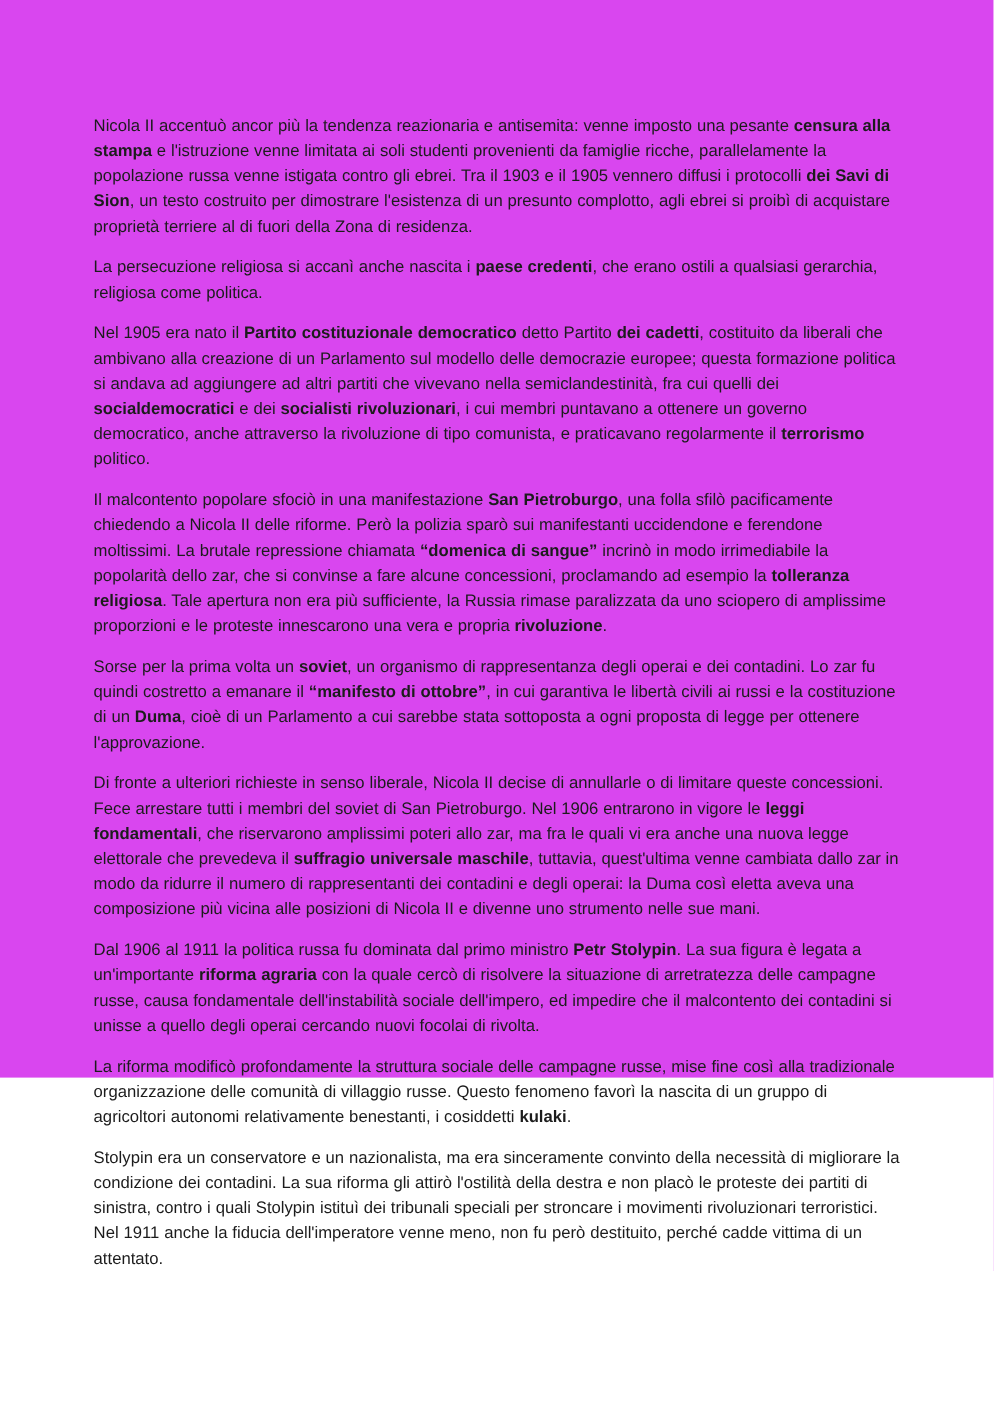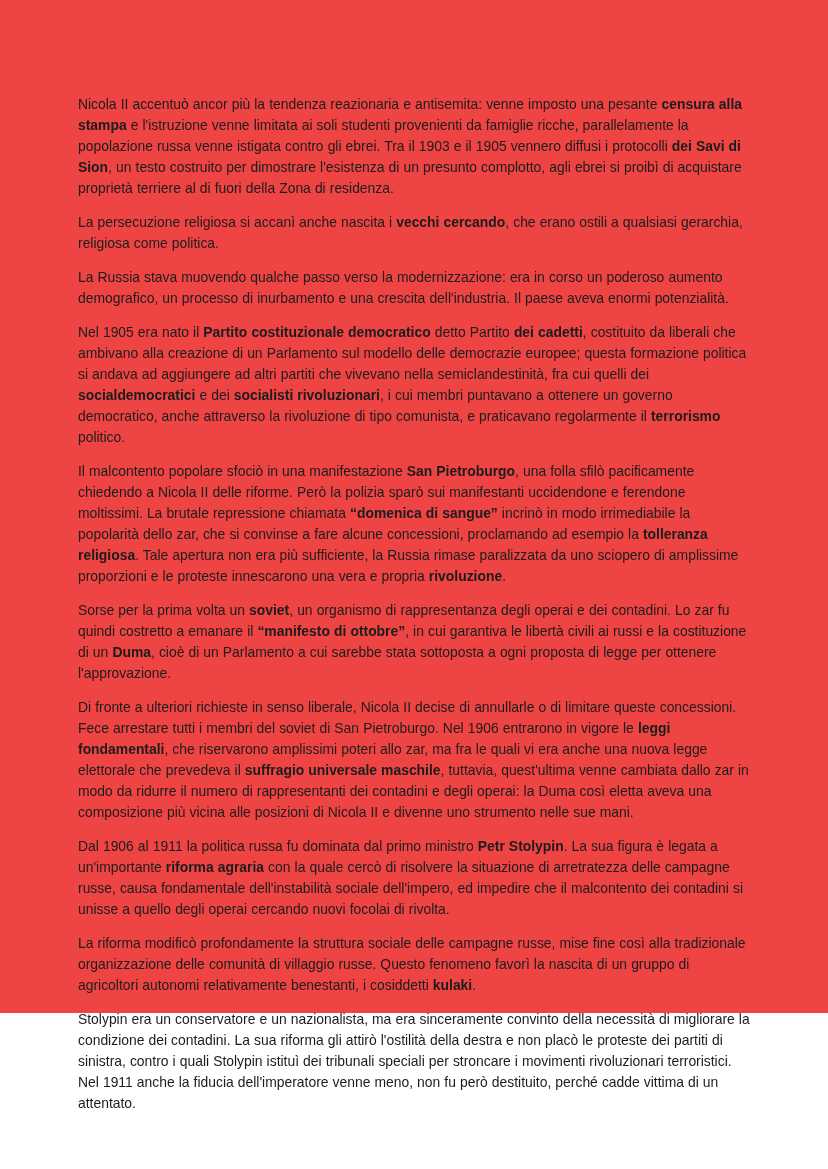--- a/index.html
+++ b/index.html
@@ -10,42 +10,41 @@
   body {
     width: 828px;
     height: 1169px;
     font-family: "Liberation Sans", "DejaVu Sans", sans-serif;
     color: #1c1c1c;
     overflow: hidden;
   }
   .page {
     box-sizing: border-box;
     width: 828px;
-    height: 1013px;
+    height: 898px;
     padding: 94px 78px 40px 78px;
-    background: #ef4444;
+    background: #d946ef;
   }
   .para {
     font-size: 13.9px;
     line-height: 21px;
     margin: 0 0 13px 0;
     text-align: left;
     word-spacing: 0.2px;
   }
   .para span[data-name="bold-text-run"] {
     font-weight: 700;
   }
 </style>
 </head>
 <body>
 
 <div class="page" data-name="document-page">
   <p class="para" data-name="paragraph-censura-stampa"><span data-name="text-run">Nicola II accentuò ancor più la tendenza reazionaria e antisemita: venne imposto una pesante </span><span data-name="bold-text-run">censura alla stampa</span><span data-name="text-run"> e l'istruzione venne limitata ai soli studenti provenienti da famiglie ricche, parallelamente la popolazione russa venne istigata contro gli ebrei. Tra il 1903 e il 1905 vennero diffusi i protocolli </span><span data-name="bold-text-run">dei Savi di Sion</span><span data-name="text-run">, un testo costruito per dimostrare l'esistenza di un presunto complotto, agli ebrei si proibì di acquistare proprietà terriere al di fuori della Zona di residenza.</span></p>
-  <p class="para" data-name="paragraph-vecchi-credenti"><span data-name="text-run">La persecuzione religiosa si accanì anche nascita i </span><span data-name="bold-text-run">vecchi cercando</span><span data-name="text-run">, che erano ostili a qualsiasi gerarchia, religiosa come politica.</span></p>
-  <p class="para" data-name="paragraph-modernizzazione"><span data-name="text-run">La Russia stava muovendo qualche passo verso la modernizzazione: era in corso un poderoso aumento demografico, un processo di inurbamento e una crescita dell'industria. Il paese aveva enormi potenzialità.</span></p>
+  <p class="para" data-name="paragraph-vecchi-credenti"><span data-name="text-run">La persecuzione religiosa si accanì anche nascita i </span><span data-name="bold-text-run">paese credenti</span><span data-name="text-run">, che erano ostili a qualsiasi gerarchia, religiosa come politica.</span></p>
   <p class="para" data-name="paragraph-partiti-1905"><span data-name="text-run">Nel 1905 era nato il </span><span data-name="bold-text-run">Partito costituzionale democratico</span><span data-name="text-run"> detto Partito </span><span data-name="bold-text-run">dei cadetti</span><span data-name="text-run">, costituito da liberali che ambivano alla creazione di un Parlamento sul modello delle democrazie europee; questa formazione politica si andava ad aggiungere ad altri partiti che vivevano nella semiclandestinità, fra cui quelli dei </span><span data-name="bold-text-run">socialdemocratici</span><span data-name="text-run"> e dei </span><span data-name="bold-text-run">socialisti rivoluzionari</span><span data-name="text-run">, i cui membri puntavano a ottenere un governo democratico, anche attraverso la rivoluzione di tipo comunista, e praticavano regolarmente il </span><span data-name="bold-text-run">terrorismo</span><span data-name="text-run"> politico.</span></p>
   <p class="para" data-name="paragraph-domenica-di-sangue"><span data-name="text-run">Il malcontento popolare sfociò in una manifestazione </span><span data-name="bold-text-run">San Pietroburgo</span><span data-name="text-run">, una folla sfilò pacificamente chiedendo a Nicola II delle riforme. Però la polizia sparò sui manifestanti uccidendone e ferendone moltissimi. La brutale repressione chiamata </span><span data-name="bold-text-run">“domenica di sangue”</span><span data-name="text-run"> incrinò in modo irrimediabile la popolarità dello zar, che si convinse a fare alcune concessioni, proclamando ad esempio la </span><span data-name="bold-text-run">tolleranza religiosa</span><span data-name="text-run">. Tale apertura non era più sufficiente, la Russia rimase paralizzata da uno sciopero di amplissime proporzioni e le proteste innescarono una vera e propria </span><span data-name="bold-text-run">rivoluzione</span><span data-name="text-run">.</span></p>
   <p class="para" data-name="paragraph-soviet-duma"><span data-name="text-run">Sorse per la prima volta un </span><span data-name="bold-text-run">soviet</span><span data-name="text-run">, un organismo di rappresentanza degli operai e dei contadini. Lo zar fu quindi costretto a emanare il </span><span data-name="bold-text-run">“manifesto di ottobre”</span><span data-name="text-run">, in cui garantiva le libertà civili ai russi e la costituzione di un </span><span data-name="bold-text-run">Duma</span><span data-name="text-run">, cioè di un Parlamento a cui sarebbe stata sottoposta a ogni proposta di legge per ottenere l'approvazione.</span></p>
   <p class="para" data-name="paragraph-leggi-fondamentali"><span data-name="text-run">Di fronte a ulteriori richieste in senso liberale, Nicola II decise di annullarle o di limitare queste concessioni. Fece arrestare tutti i membri del soviet di San Pietroburgo. Nel 1906 entrarono in vigore le </span><span data-name="bold-text-run">leggi fondamentali</span><span data-name="text-run">, che riservarono amplissimi poteri allo zar, ma fra le quali vi era anche una nuova legge elettorale che prevedeva il </span><span data-name="bold-text-run">suffragio universale maschile</span><span data-name="text-run">, tuttavia, quest'ultima venne cambiata dallo zar in modo da ridurre il numero di rappresentanti dei contadini e degli operai: la Duma così eletta aveva una composizione più vicina alle posizioni di Nicola II e divenne uno strumento nelle sue mani.</span></p>
   <p class="para" data-name="paragraph-stolypin-riforma"><span data-name="text-run">Dal 1906 al 1911 la politica russa fu dominata dal primo ministro </span><span data-name="bold-text-run">Petr Stolypin</span><span data-name="text-run">. La sua figura è legata a un'importante </span><span data-name="bold-text-run">riforma agraria</span><span data-name="text-run"> con la quale cercò di risolvere la situazione di arretratezza delle campagne russe, causa fondamentale dell'instabilità sociale dell'impero, ed impedire che il malcontento dei contadini si unisse a quello degli operai cercando nuovi focolai di rivolta.</span></p>
   <p class="para" data-name="paragraph-kulaki"><span data-name="text-run">La riforma modificò profondamente la struttura sociale delle campagne russe, mise fine così alla tradizionale organizzazione delle comunità di villaggio russe. Questo fenomeno favorì la nascita di un gruppo di agricoltori autonomi relativamente benestanti, i cosiddetti </span><span data-name="bold-text-run">kulaki</span><span data-name="text-run">.</span></p>
   <p class="para" data-name="paragraph-stolypin-attentato"><span data-name="text-run">Stolypin era un conservatore e un nazionalista, ma era sinceramente convinto della necessità di migliorare la condizione dei contadini. La sua riforma gli attirò l'ostilità della destra e non placò le proteste dei partiti di sinistra, contro i quali Stolypin istituì dei tribunali speciali per stroncare i movimenti rivoluzionari terroristici. Nel 1911 anche la fiducia dell'imperatore venne meno, non fu però destituito, perché cadde vittima di un attentato.</span></p>
 </div>
 
 </body></html>

